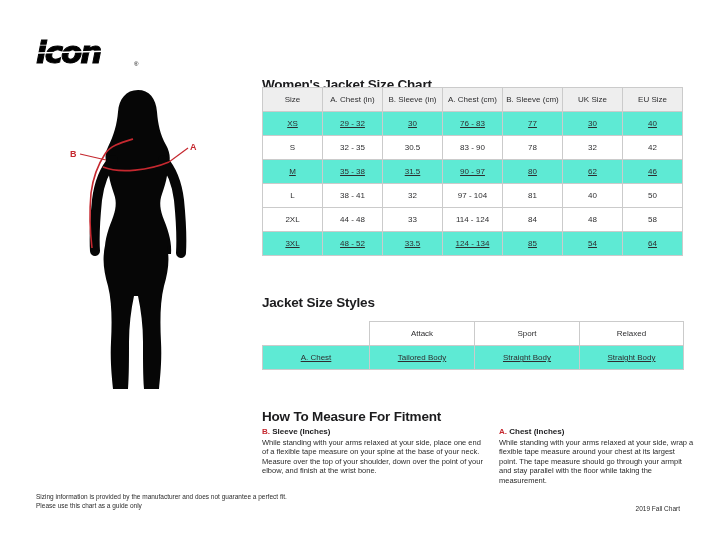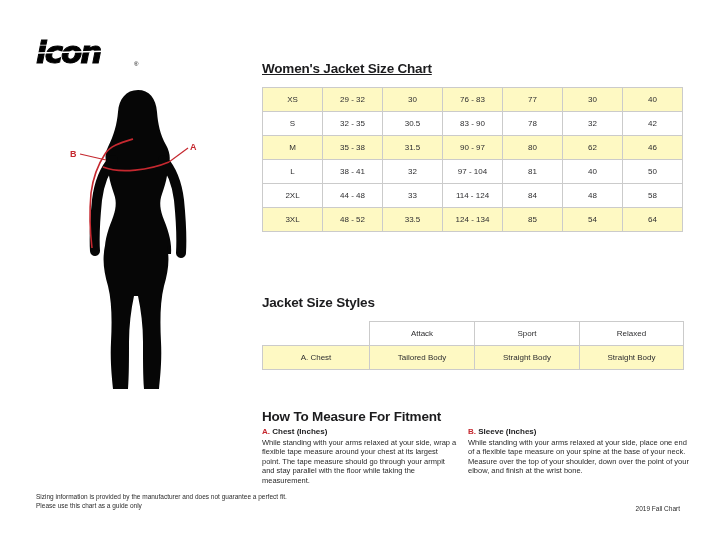--- a/index.html
+++ b/index.html
@@ -6,29 +6,29 @@
   body{
     width:720px;height:540px;position:relative;background:#ffffff;
     font-family:"Liberation Sans", sans-serif;color:#222;overflow:hidden;
   }
   
   .logo{position:absolute;left:34px;top:35px;width:116px;height:36px;}
   
   .figure{position:absolute;left:60px;top:88px;width:160px;height:306px;}
   
   .sec-title{position:absolute;left:262px;font-size:13.5px;font-weight:bold;color:#1c1c1e;letter-spacing:-0.2px;}
-  #title-size{top:61px;text-decoration:underline;}
+  #title-size{top:77px;text-decoration:underline;}
   #title-styles{top:295px;}
   #title-fitment{top:409px;}
   table{border-collapse:collapse;table-layout:fixed;width:421px;font-size:8px;color:#2e2e30;}
   td{border:1px solid #cbcbcb;text-align:center;height:23px;padding:0 2px;overflow:hidden;}
   #size-table{position:absolute;left:262px;top:87px;}
   #styles-table{position:absolute;left:262px;top:321px;border-radius:16px;}
   tr.hdr td{background:#eeeeee;}
-  tr.gray td{background:#fef9c3;}
+  tr.gray td{background:#5eead4;text-decoration:underline;}
   tr.white td{background:#ffffff;}
   #styles-table td.blank{border:none;background:transparent;}
   
   #fitment{position:absolute;left:262px;top:427px;width:432px;display:flex;gap:11px;}
   .fit-col{font-size:7.5px;line-height:9.6px;color:#2b2b2b;}
   .fit-col.a{width:195px;}
   .fit-col.b{width:226px;}
   .fit-label{font-weight:bold;font-size:8px;margin-bottom:1px;color:#1c1c1e;}
   .red{color:#c5282f;}
   
@@ -72,20 +72,29 @@
 
     <text x="130" y="62" font-size="9" font-weight="bold" fill="#c5282f">A</text>
     <text x="10" y="69" font-size="9" font-weight="bold" fill="#c5282f">B</text>
   </svg>
 </div>
 
 <div class="sec-title" id="title-size">Women's Jacket Size Chart</div>
 
 <table id="size-table">
   <tbody>
+      <tr class="hdr">
+    <td>Size</td>
+    <td>A. Chest (in)</td>
+    <td>B. Sleeve (in)</td>
+    <td>A. Chest (cm)</td>
+    <td>B. Sleeve (cm)</td>
+    <td>UK Size</td>
+    <td>EU Size</td>
+  </tr>
   <tr class="gray">
     <td>XS</td>
     <td>29 - 32</td>
     <td>30</td>
     <td>76 - 83</td>
     <td>77</td>
     <td>30</td>
     <td>40</td>
   </tr>
   <tr class="white">
@@ -157,33 +166,33 @@
     <td>Tailored Body</td>
     <td>Straight Body</td>
     <td>Straight Body</td>
   </tr>
 </tbody>
   </table>
 
 <div class="sec-title" id="title-fitment">How To Measure For Fitment</div>
 
 <div id="fitment">
+  <div class="fit-col b">
+    <div class="fit-label">
+      <span class="red">B.</span>
+      <span>Sleeve (Inches)</span>
+    </div>
+    <div>While standing with your arms relaxed at your side, place one end of a flexible tape measure on your spine at the base of your neck. Measure over the top of your shoulder, down over the point of your elbow, and finish at the wrist bone.</div>
+  </div>
   <div class="fit-col a">
     <div class="fit-label">
       <span class="red">A.</span>
       <span>Chest (Inches)</span>
     </div>
     <div>While standing with your arms relaxed at your side, wrap a flexible tape measure around your chest at its largest point. The tape measure should go through your armpit and stay parallel with the floor while taking the measurement.</div>
-  </div>
-  <div class="fit-col b">
-    <div class="fit-label">
-      <span class="red">B.</span>
-      <span>Sleeve (Inches)</span>
-    </div>
-    <div>While standing with your arms relaxed at your side, place one end of a flexible tape measure on your spine at the base of your neck. Measure over the top of your shoulder, down over the point of your elbow, and finish at the wrist bone.</div>
   </div>
 </div>
 
 <div id="disclaimer">
   <div>Sizing information is provided by the manufacturer and does not guarantee a perfect fit.</div>
   <div>Please use this chart as a guide only</div>
 </div>
 <div id="chart-version">2019 Fall Chart</div>
 
 </body></html>

